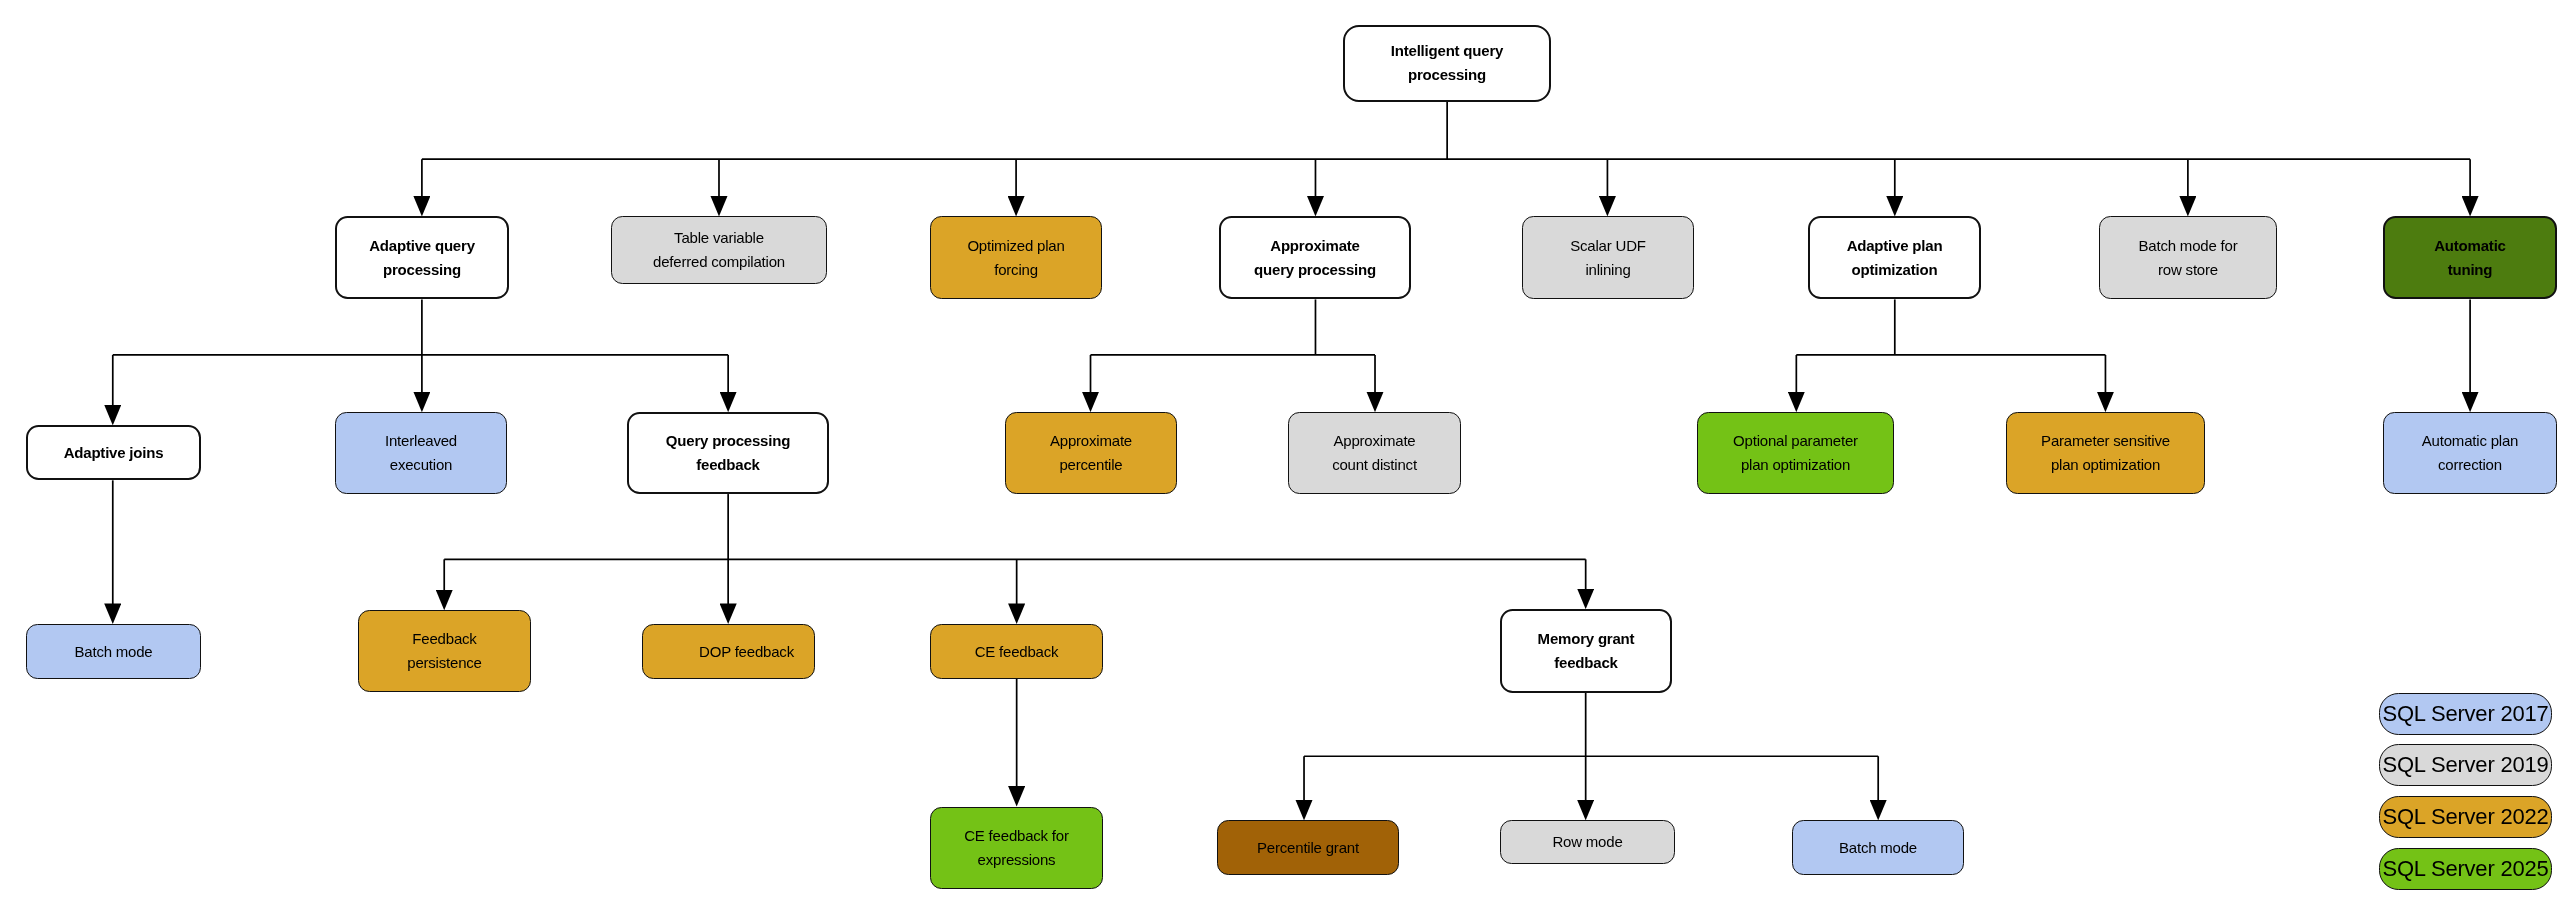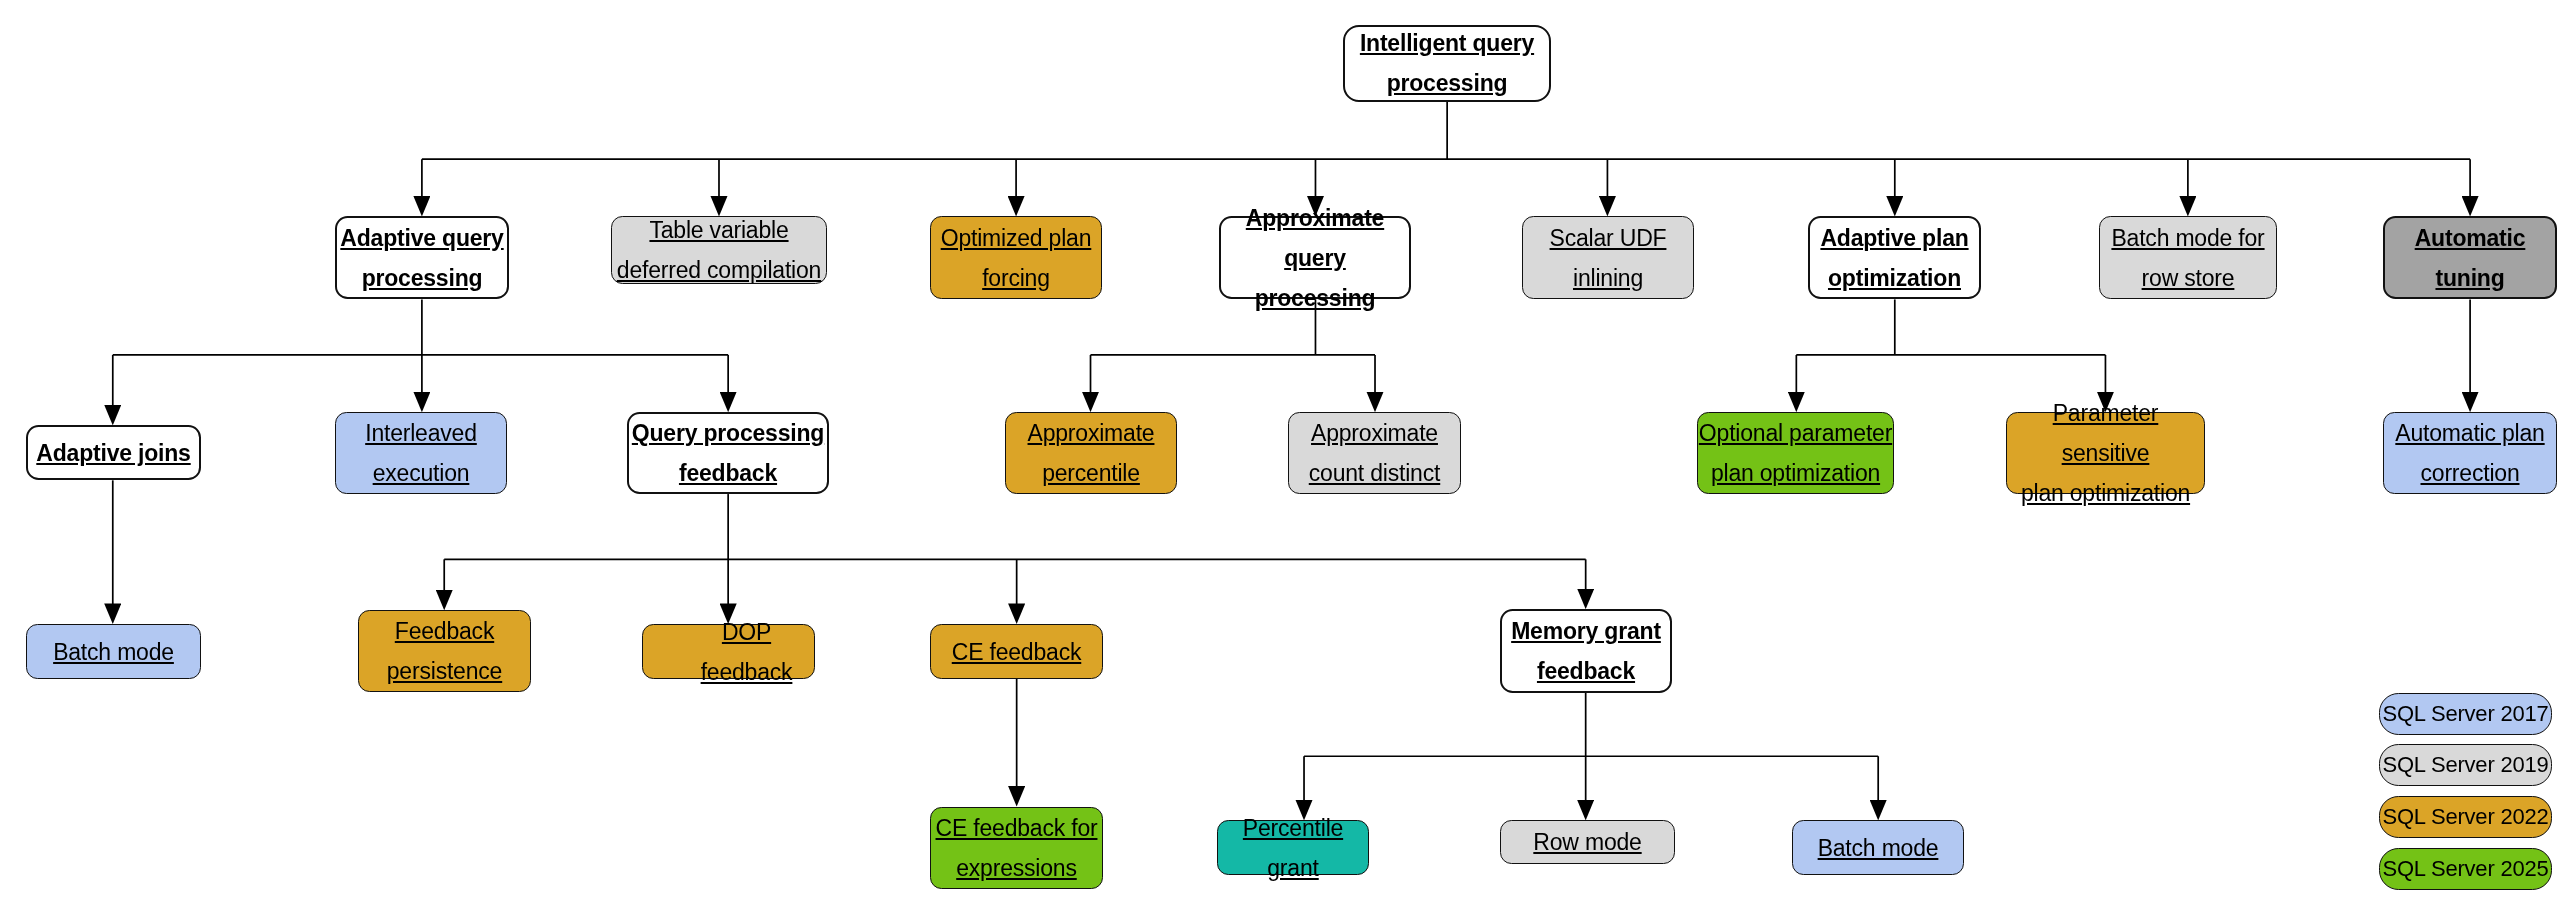--- a/index.html
+++ b/index.html
@@ -6,23 +6,22 @@
   #canvas{
     position:relative;width:2576px;height:916px;background:#ffffff;
     font-family:"Liberation Sans",sans-serif;overflow:hidden;
   }
   #connectors{position:absolute;left:0;top:0;width:2576px;height:916px;}
   .node{
     position:absolute;box-sizing:border-box;
     display:flex;align-items:center;justify-content:center;
     text-align:center;white-space:pre-line;
     border:1.7px solid #111111;border-radius:11.4px;
-    font-size:23px;line-height:40px;color:#000000;
+    font-size:15px;line-height:24px;color:#000000;
     letter-spacing:-0.2px;
-    text-decoration:underline;
   }
   .node.cat{font-weight:bold;border-width:2.3px;border-radius:12.6px;}
   .node.rootbox{border-radius:16px;}
   .pill{
     position:absolute;box-sizing:border-box;
     display:flex;align-items:center;justify-content:center;
     text-align:center;border:1.7px solid #111111;border-radius:19.5px;
     font-size:22px;color:#000000;letter-spacing:-0.2px;
   }
 </style>
@@ -97,21 +96,21 @@
   <div class="node" style="left: 930px; top: 216px; width: 172px; height: 83px; background: rgb(219, 164, 39);">Optimized plan
 forcing</div>
   <div class="node cat" style="left: 1219px; top: 216px; width: 192px; height: 83px; background: rgb(255, 255, 255);">Approximate
 query processing</div>
   <div class="node" style="left: 1522px; top: 216px; width: 172px; height: 83px; background: rgb(217, 217, 217);">Scalar UDF
 inlining</div>
   <div class="node cat" style="left: 1808px; top: 216px; width: 173px; height: 83px; background: rgb(255, 255, 255);">Adaptive plan
 optimization</div>
   <div class="node" style="left: 2099px; top: 216px; width: 178px; height: 83px; background: rgb(217, 217, 217);">Batch mode for
 row store</div>
-  <div class="node cat" style="left: 2383px; top: 216px; width: 174px; height: 83px; background: #a3a3a3;">Automatic
+  <div class="node cat" style="left: 2383px; top: 216px; width: 174px; height: 83px; background: #4d7c0f;">Automatic
 tuning</div>
 
   <div class="node cat" style="left: 26px; top: 425px; width: 175px; height: 55px; background: rgb(255, 255, 255);">Adaptive joins</div>
   <div class="node" style="left: 335px; top: 412px; width: 172px; height: 82px; background: rgb(178, 200, 242);">Interleaved
 execution</div>
   <div class="node cat" style="left: 627px; top: 412px; width: 202px; height: 82px; background: rgb(255, 255, 255);">Query processing
 feedback</div>
   <div class="node" style="left: 1005px; top: 412px; width: 172px; height: 82px; background: rgb(219, 164, 39);">Approximate
 percentile</div>
   <div class="node" style="left: 1288px; top: 412px; width: 173px; height: 82px; background: rgb(217, 217, 217);">Approximate
@@ -126,21 +125,21 @@
   <div class="node" style="left: 26px; top: 624px; width: 175px; height: 55px; background: rgb(178, 200, 242);">Batch mode</div>
   <div class="node" style="left: 358px; top: 610px; width: 173px; height: 82px; background: rgb(219, 164, 39);">Feedback
 persistence</div>
   <div class="node" style="left: 642px; top: 624px; width: 173px; height: 55px; background: rgb(219, 164, 39); padding-left: 36px;">DOP feedback</div>
   <div class="node" style="left: 930px; top: 624px; width: 173px; height: 55px; background: rgb(219, 164, 39);">CE feedback</div>
   <div class="node cat" style="left: 1500px; top: 609px; width: 172px; height: 84px; background: rgb(255, 255, 255); text-align: center;">Memory grant
 feedback</div>
 
   <div class="node" style="left: 930px; top: 807px; width: 173px; height: 82px; background: rgb(116, 194, 22);">CE feedback for
 expressions</div>
-  <div class="node" style="left: 1217px; top: 820px; width: 152px; height: 55px; background: #14b8a6;">Percentile grant</div>
+  <div class="node" style="left: 1217px; top: 820px; width: 182px; height: 55px; background: #a16207;">Percentile grant</div>
   <div class="node" style="left: 1500px; top: 820px; width: 175px; height: 44px; background: rgb(217, 217, 217);">Row mode</div>
   <div class="node" style="left: 1792px; top: 820px; width: 172px; height: 55px; background: rgb(178, 200, 242);">Batch mode</div>
 
   <div class="pill" style="left: 2379px; top: 693px; width: 173px; height: 42px; background: rgb(178, 200, 242);">SQL Server 2017</div>
   <div class="pill" style="left: 2379px; top: 744px; width: 173px; height: 42px; background: rgb(217, 217, 217);">SQL Server 2019</div>
   <div class="pill" style="left: 2379px; top: 796px; width: 173px; height: 42px; background: rgb(219, 164, 39);">SQL Server 2022</div>
   <div class="pill" style="left: 2379px; top: 848px; width: 173px; height: 42px; background: rgb(116, 194, 22);">SQL Server 2025</div>
 
 </div>
 

